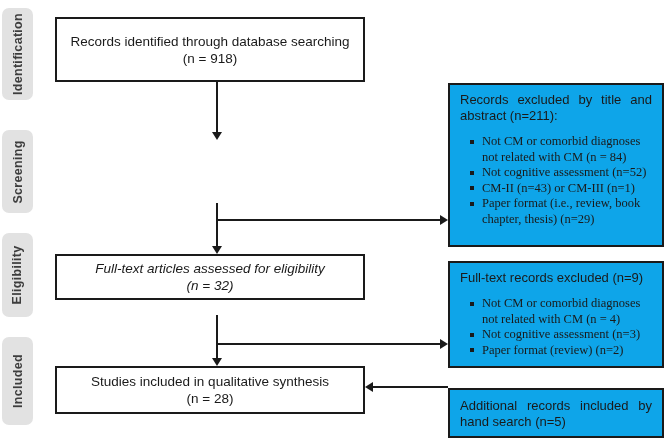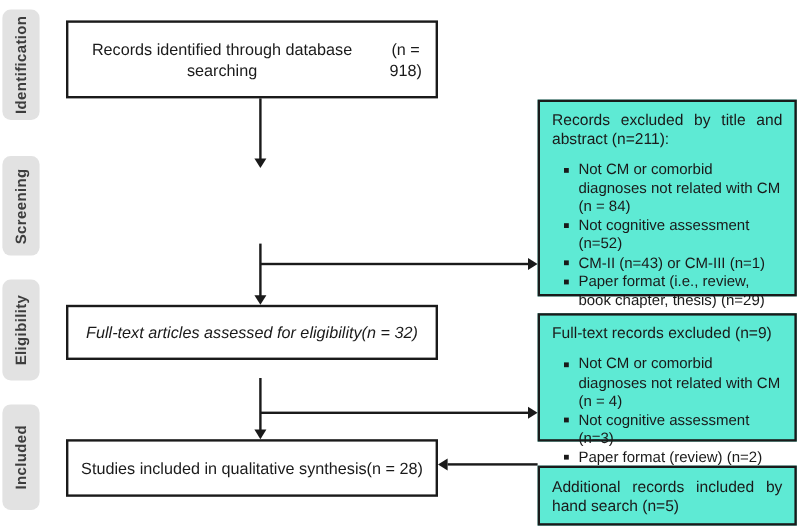--- a/index.html
+++ b/index.html
@@ -18,43 +18,43 @@
     font-size:12.5px;color:#3d3d3d;letter-spacing:.3px;
   }
   #stage-identification{top:8px;height:92px;}
   #stage-screening{top:130px;height:83px;}
   #stage-eligibility{top:233px;height:84px;}
   #stage-included{top:337px;height:88px;}
   
   .flowbox{
     position:absolute;left:55px;width:310px;border:2px solid #1a1a1a;
     box-sizing:border-box;background:#ffffff;
-    display:flex;flex-direction:row;align-items:center;justify-content:center;
+    display:flex;flex-direction:column;align-items:center;justify-content:center;
     text-align:center;font-size:13.5px;line-height:17px;
   }
   #box-identified{top:17px;height:65px;}
   #box-duplicates{top:140px;height:63px;}
   #box-fulltext{top:254px;height:46px;font-style:italic;}
   #box-included{top:366px;height:48px;}
   
   .sidebox{
     position:absolute;left:448px;width:216px;border:2px solid #1a1a1a;
-    box-sizing:border-box;background:#5eead4;padding:7px 10px 6px 10px;
+    box-sizing:border-box;background:#0ea5e9;padding:7px 10px 6px 10px;
     font-size:13px;line-height:16px;
   }
   #side-title-abstract{top:83px;height:164px;}
   #side-fulltext-excluded{top:261px;height:107px;}
   #side-hand-search{top:388px;height:50px;display:flex;align-items:center;}
   .sidebox .heading{text-align:justify;}
   #side-hand-search .heading{width:100%;}
   .sidebox ul{
     list-style:none;margin:10px 0 0 0;padding:0 0 0 9px;
     font-size:12.5px;line-height:15.5px;
   }
-  .sidebox li{position:relative;padding-left:13px;}
+  .sidebox li{position:relative;padding-left:13px;font-family:Liberation Serif, serif;}
   .sidebox li::before{
     content:"";position:absolute;left:1px;top:5.5px;width:4px;height:4px;background:#1a1a1a;
   }
   
   .vline,.hline{position:absolute;background:#1a1a1a;}
   .vline{width:2px;}
   .hline{height:2px;}
   #v-identified-duplicates{left:216px;top:82px;height:51px;}
   #v-duplicates-fulltext{left:216px;top:203px;height:44px;}
   #v-fulltext-included{left:216px;top:315px;height:44px;}

